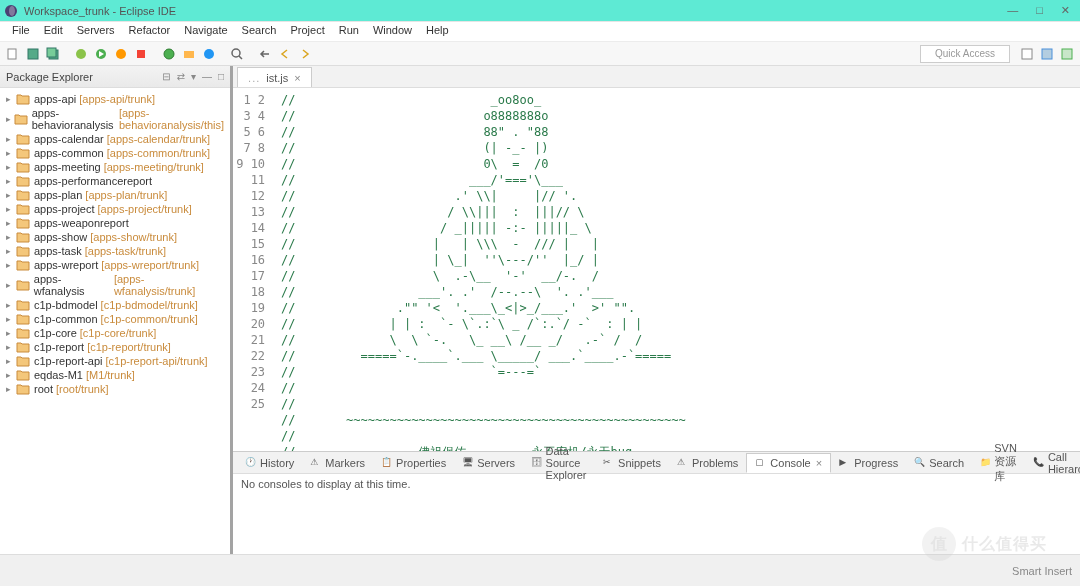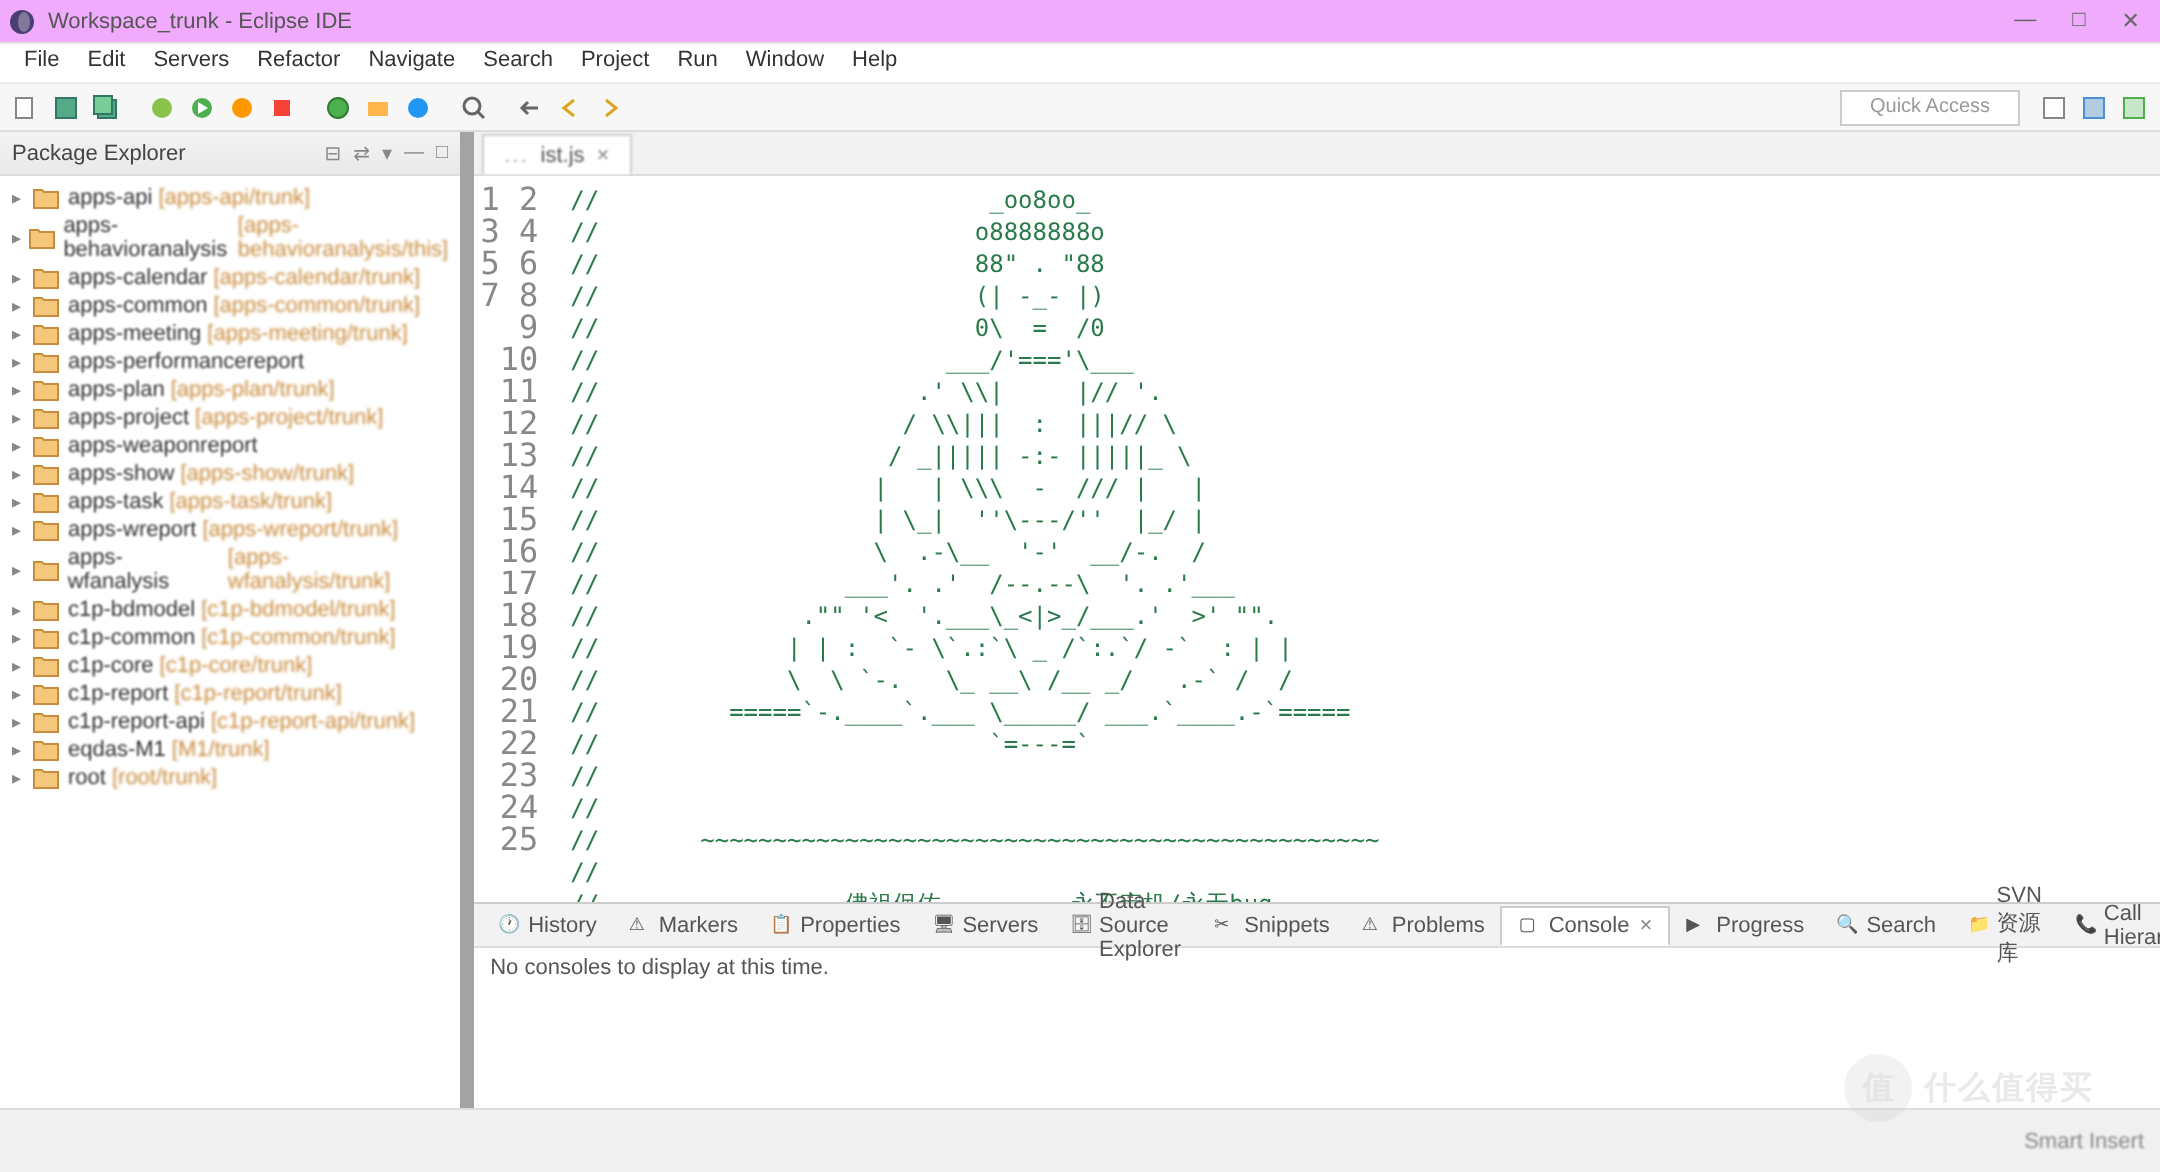--- a/index.html
+++ b/index.html
@@ -1,47 +1,47 @@
 <!DOCTYPE html>
 <html><head>
 <meta charset="utf-8">
 <style>
 *{box-sizing:border-box;margin:0;padding:0;font-family:"Segoe UI",Tahoma,sans-serif;font-size:11px}
 body{width:1080px;height:586px;background:#f0f0f0;overflow:hidden;position:relative}
-.titlebar{height:22px;background:#f0abfc;display:flex;align-items:center;padding:0 4px;border-bottom:1px solid #e5e5e5}
+.titlebar{height:22px;background:#5eead4;display:flex;align-items:center;padding:0 4px;border-bottom:1px solid #e5e5e5}
 .titlebar .icon{width:14px;height:14px;margin-right:6px;display:inline-flex}
 .titlebar .title{color:#555;filter:blur(0.3px)}
 .winbtns{margin-left:auto;display:flex;gap:18px;padding-right:6px}
 .winbtns span{color:#666;cursor:pointer}
 .menubar{height:20px;background:#fff;display:flex;align-items:flex-start;padding:0 6px;gap:2px;border-bottom:1px solid #ececec}
 .menubar span{padding:2px 6px;color:#333;cursor:pointer;filter:blur(0.3px)}
 .toolbar{height:24px;background:#f7f7f7;display:flex;align-items:center;padding:0 4px;gap:2px;border-bottom:1px solid #ddd}
 .tbtn{width:18px;height:18px;display:inline-flex;align-items:center;justify-content:center;border-radius:2px;cursor:pointer}
 .tbtn.sep{width:6px}
 .tbtn svg{width:14px;height:14px}
 .quickaccess{margin-left:auto;height:18px;width:90px;border:1px solid #ccc;background:#fff;font-size:10px;color:#999;display:flex;align-items:center;justify-content:center;margin-right:6px}
 .persp{display:flex;gap:2px}
 .main{display:flex;height:calc(100% - 86px)}
-.sidebar{width:268px;background:#fff;border-right:7px solid #a3a3a3;display:flex;flex-direction:column}
+.sidebar{width:268px;background:#fff;border-right:3px solid #a3a3a3;display:flex;flex-direction:column}
 .viewhead{height:22px;background:linear-gradient(#f3f3f3,#e9e9e9);border-bottom:1px solid #ddd;display:flex;align-items:center;padding:0 6px}
 .viewhead .vt{color:#444;font-weight:500}
 .viewhead .vicons{margin-left:auto;display:flex;gap:6px}
 .viewhead .vicons span{color:#888;cursor:pointer;font-size:10px}
 .tree{flex:1;overflow:auto;padding:4px 6px}
 .tree-item{display:flex;align-items:center;padding:1px 0;cursor:pointer}
 .tree-item .tw{width:10px;color:#888;font-size:9px}
 .tree-item .fi{width:14px;height:12px;margin-right:4px;display:inline-flex}
 .tree-item .nm{color:#333;filter:blur(0.5px)}
 .tree-item .loc{color:#c98b3c;filter:blur(0.7px);margin-left:3px}
 .editor{flex:1;display:flex;flex-direction:column;background:#fff}
 .tabrow{height:22px;background:#f2f2f2;border-bottom:1px solid #ddd;display:flex;align-items:end;padding-left:4px}
 .etab{height:20px;background:#fff;border:1px solid #ccc;border-bottom:none;padding:2px 10px;display:flex;align-items:center;gap:6px;color:#555;filter:blur(0.4px)}
 .etab .x{color:#888;cursor:pointer}
 .code{flex:1;display:flex;overflow:hidden;position:relative}
-.gutter{width:40px;background:#fff;text-align:right;padding:4px 8px 0 0;font-family:Consolas,monospace;font-size:16px;color:#888;line-height:16px}
+.gutter{width:40px;background:#fff;text-align:right;padding:4px 8px 0 0;font-family:Consolas,monospace;font-size:12px;color:#888;line-height:16px}
 .codetext{flex:1;padding:4px 0 0 8px;font-family:Consolas,monospace;font-size:12px;line-height:16px;white-space:pre;color:#2a7a4a;overflow:hidden}
 .bottom{height:115px;border-top:1px solid #ccc;background:#fff;display:flex;flex-direction:column}
 .btabs{height:22px;background:#f2f2f2;border-bottom:1px solid #ddd;display:flex;align-items:center;padding:0 4px;gap:0}
 .btab{padding:3px 8px;color:#555;display:flex;align-items:center;gap:3px;cursor:pointer;filter:blur(0.3px)}
 .btab.active{background:#fff;border:1px solid #ccc;border-bottom:1px solid #fff;margin-bottom:-1px}
 .btab .bi{width:12px;height:12px;display:inline-flex}
 .bcontent{flex:1;padding:4px 8px;color:#555}
 .statusbar{height:32px;background:#f0f0f0;border-top:1px solid #ddd;display:flex;align-items:center;padding:0 8px;color:#888;position:absolute;bottom:0;width:100%}
 .statusbar span{filter:blur(0.5px)}
 .watermark{position:absolute;right:18px;bottom:22px;width:140px;height:40px;opacity:.25;display:flex;align-items:center;gap:6px;pointer-events:none}

